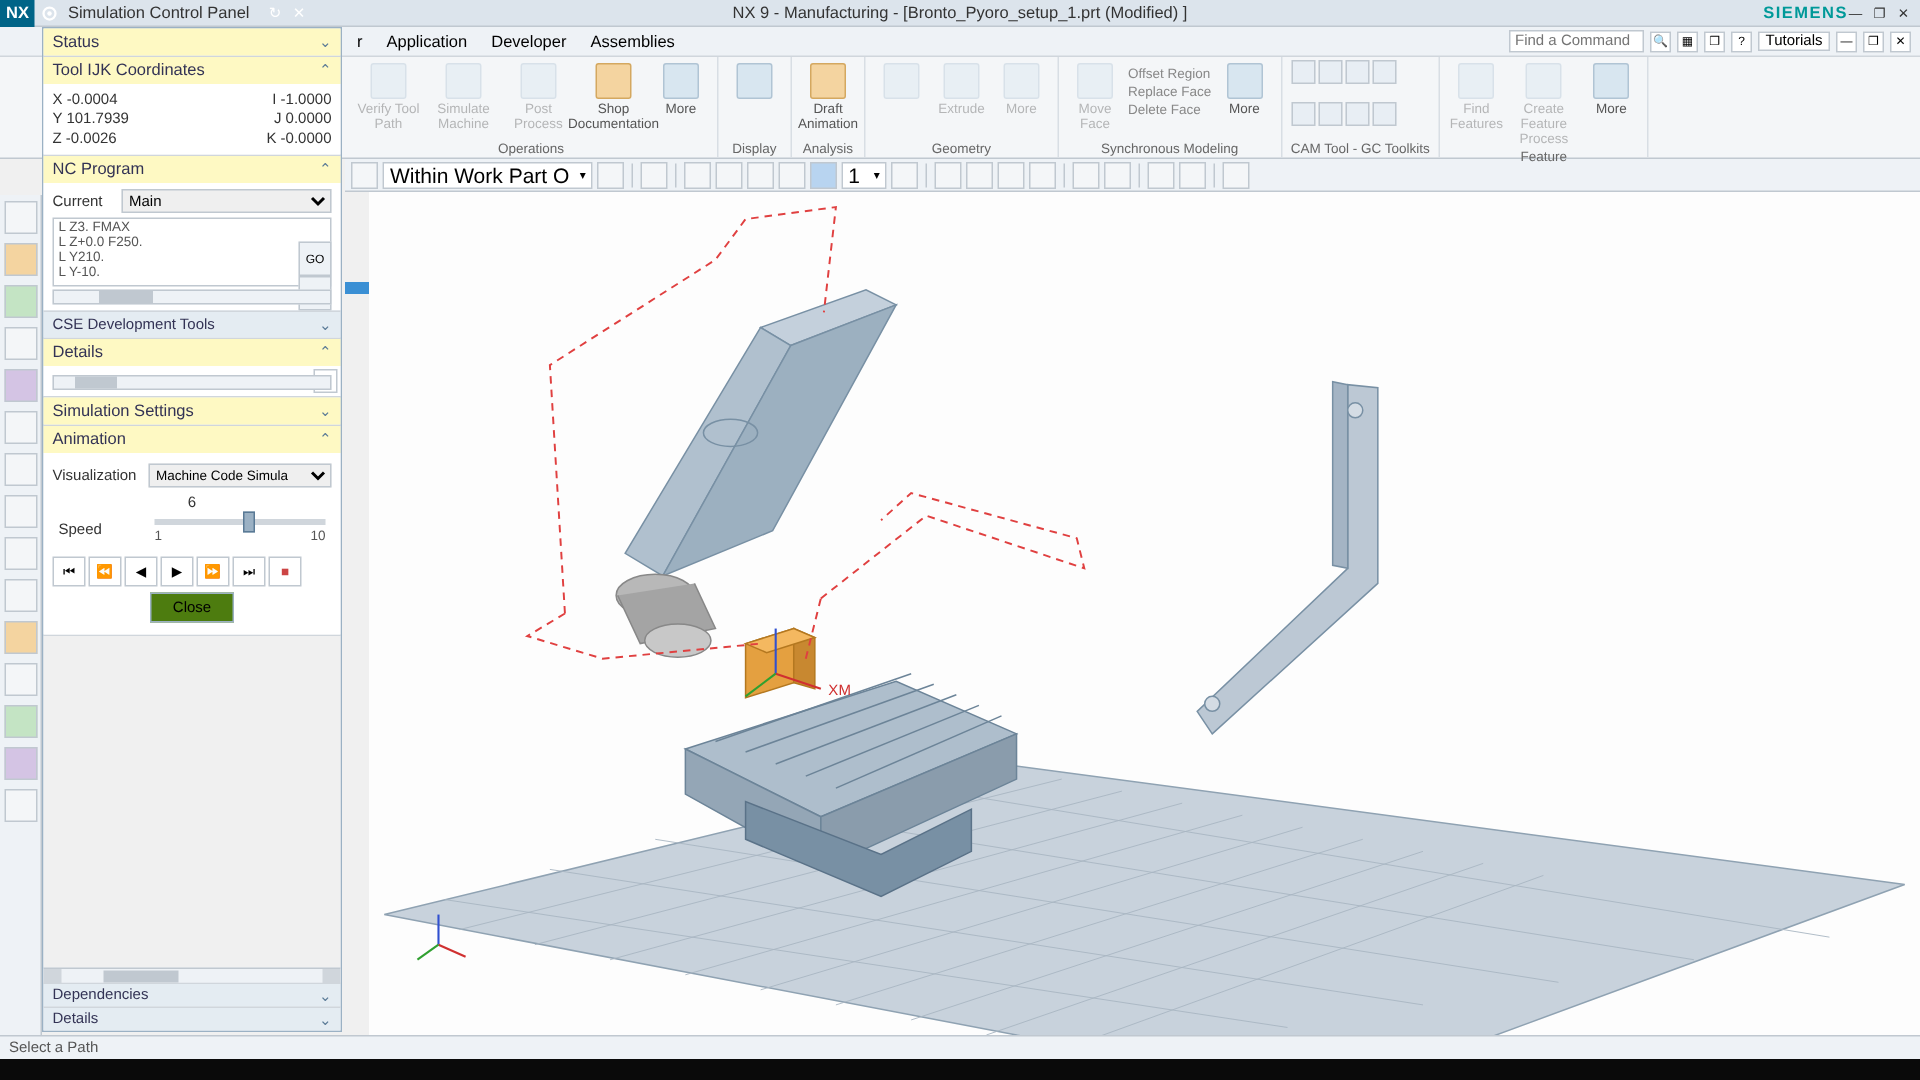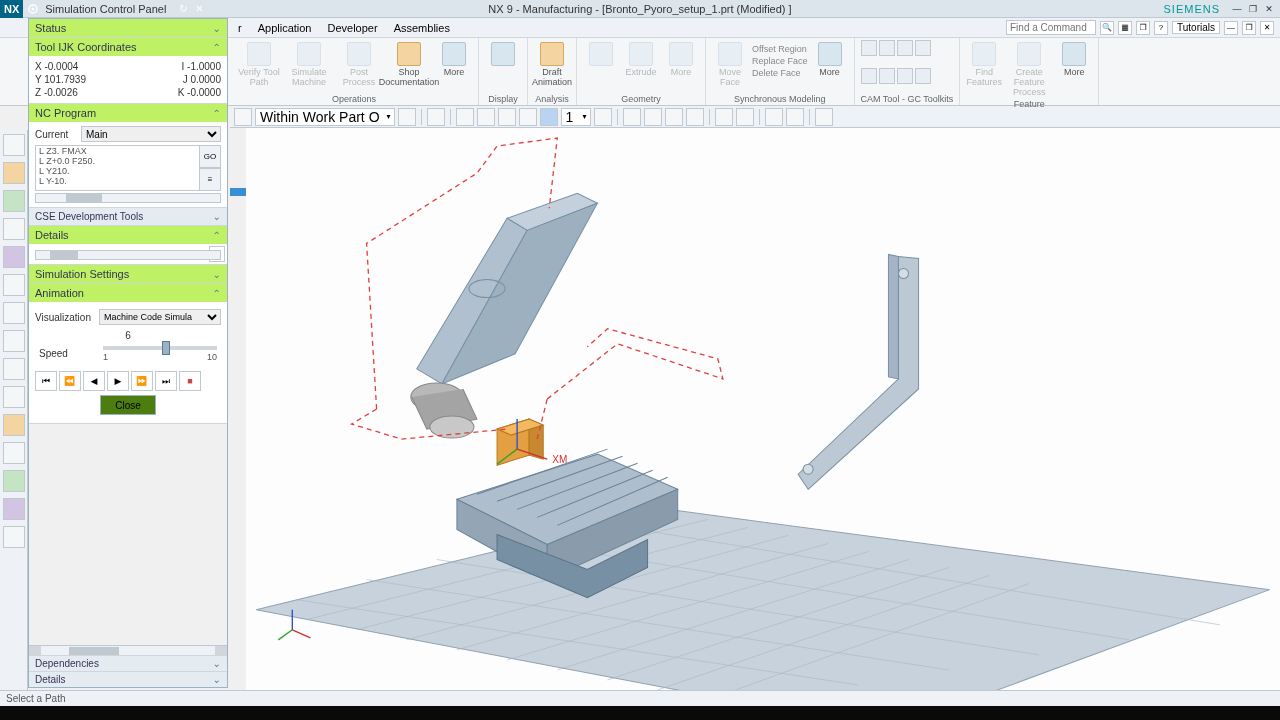--- a/index.html
+++ b/index.html
@@ -3,21 +3,21 @@
 <meta charset="utf-8">
 <style>
 * { margin: 0; padding: 0; box-sizing: border-box; font-family: "Segoe UI", Tahoma, sans-serif; }
 body { width: 1280px; height: 720px; background: #f0f0f0; overflow: hidden; position: relative; }
 
 
 .titlebar { height: 18px; background: #dce4ec; display: flex; align-items: center; font-size: 11px; color: #333; border-bottom: 1px solid #c0c8d0; position: relative; }
 .titlebar .nx-logo { background: #006487; color: #fff; font-weight: bold; padding: 0 4px; height: 18px; line-height: 18px; font-size: 11px; }
 .titlebar .panel-title { padding: 0 6px; }
 .titlebar .center-title { position: absolute; left: 50%; transform: translateX(-50%); }
-.titlebar .siemens { position: absolute; right: 60px; color: #009999; font-weight: normal; letter-spacing: 1px; }
+.titlebar .siemens { position: absolute; right: 48px; color: #009999; font-weight: bold; letter-spacing: 1px; }
 .titlebar .win-controls { position: absolute; right: 4px; display: flex; gap: 2px; }
 .titlebar .win-controls span { width: 14px; height: 14px; display: inline-flex; align-items: center; justify-content: center; font-size: 9px; cursor: pointer; }
 .gear-icon { display:inline-block; width:12px; height:12px; margin-left:4px; vertical-align:middle; }
 .panel-win { display:inline-flex; gap:2px; margin-left:4px; }
 .panel-win span { width:14px; height:14px; display:inline-flex; align-items:center; justify-content:center; font-size:10px; cursor:pointer; color:#fff; }
 
 
 .menubar { height: 20px; background: #eef2f6; display: flex; align-items: center; font-size: 11px; padding-left: 230px; border-bottom:1px solid #d0d6dc; position:relative; }
 .menubar .item { padding: 0 8px; cursor: pointer; }
 .menubar .right { position:absolute; right:6px; display:flex; gap:4px; align-items:center; }
@@ -49,34 +49,34 @@
 
 .vtoolbar { position:absolute; left:0; top:130px; width:28px; background:#eef2f6; border-right:1px solid #c0c8d0; height:560px; display:flex; flex-direction:column; gap:6px; padding:4px 2px; }
 .vtoolbar .vbtn { width:22px; height:22px; background:#f4f6f8; border:1px solid #c0c8d0; cursor:pointer; margin:0 auto; }
 .vtoolbar .vbtn.c1 { background:#f4d4a0; }
 .vtoolbar .vbtn.c2 { background:#c4e4c4; }
 .vtoolbar .vbtn.c3 { background:#d4c4e4; }
 
 
 .panel { position:absolute; left:28px; top:18px; width:200px; background:#f4f6f8; border:1px solid #9bb1c4; height:670px; font-size:11px; display:flex; flex-direction:column; }
 .section { border-bottom:1px solid #d0d6dc; }
-.section-hdr { background:#bef264; height:18px; display:flex; align-items:center; padding:0 6px; font-size:11px; color:#335; cursor:pointer; }
+.section-hdr { background:#fef9c3; height:18px; display:flex; align-items:center; padding:0 6px; font-size:11px; color:#335; cursor:pointer; }
 .section-hdr .chev { margin-left:auto; color:#5a7a96; font-size:10px; }
 .section-body { padding:4px 6px; background:#fff; }
 .coord-row { display:flex; justify-content:space-between; font-size:10px; padding:1px 0; color:#333; }
 .coord-row span { color:#333; }
 
 .nc-select { display:flex; align-items:center; gap:4px; margin-bottom:3px; }
 .nc-select label { font-size:10px; color:#333; width:42px; }
 .nc-select select { flex:1; height:16px; font-size:10px; border:1px solid #c0c8d0; }
 .nc-list { border:1px solid #c0c8d0; height:46px; overflow:hidden; font-size:9px; background:#fff; position:relative; }
 .nc-list .line { padding:0 3px; color:#555; white-space:nowrap; }
 .nc-scroll { height:10px; background:#eef2f6; border:1px solid #c0c8d0; margin-top:2px; position:relative; }
 .nc-scroll .thumb { position:absolute; width:36px; height:8px; background:#c0c8d0; left:30px; }
-.nc-side { position:absolute; right:0; top:0; width:22px; height:46px; display:flex; flex-direction:column; }
+.nc-side { position:absolute; right:0; top:16px; width:22px; height:46px; display:flex; flex-direction:column; }
 .nc-side .sbtn { flex:1; border:1px solid #c0c8d0; background:#eef2f6; font-size:8px; display:flex; align-items:center; justify-content:center; cursor:pointer; }
 
 .cse-tools { background:#e4ecf2; height:18px; display:flex; align-items:center; padding:0 6px; font-size:10px; color:#335; cursor:pointer; border-top:1px solid #d0d6dc; }
 .cse-tools .chev { margin-left:auto; color:#5a7a96; font-size:10px; }
 
 .details-list { border:1px solid #c0c8d0; height:48px; font-size:8.5px; background:#fff; color:#555; overflow:hidden; position:relative; }
 .details-list .line { padding:0 3px; white-space:nowrap; }
 .info-btn { position:absolute; right:2px; top:2px; width:16px; height:16px; border:1px solid #c0c8d0; background:#fff; font-size:10px; font-weight:bold; color:#335; display:flex; align-items:center; justify-content:center; cursor:pointer; }
 
 .anim-row { display:flex; align-items:center; gap:4px; margin:3px 0; }

